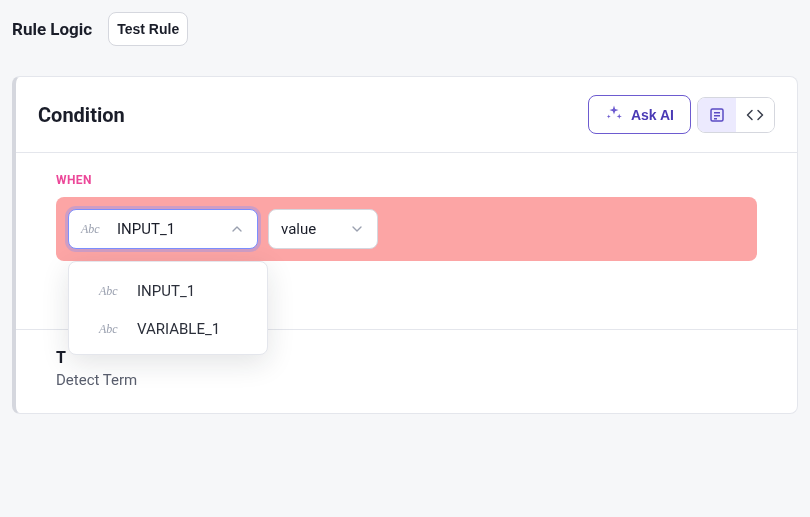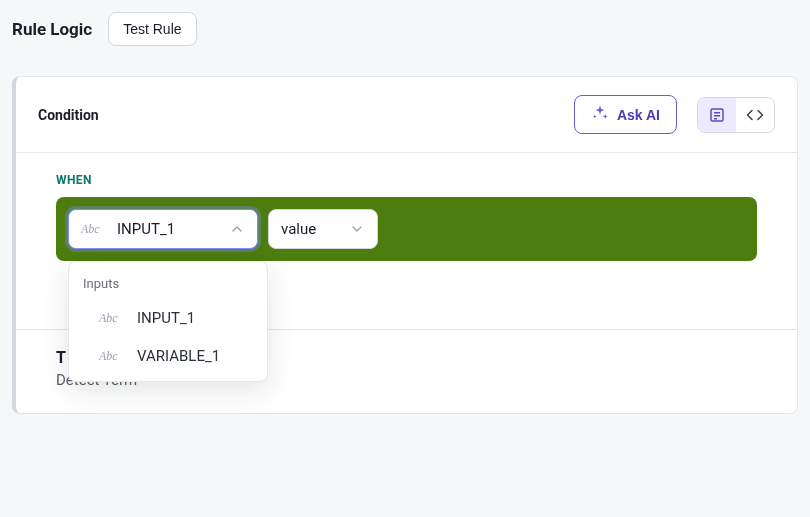--- a/index.html
+++ b/index.html
@@ -19,23 +19,23 @@
   }
   .page-title {
     font-size: 17px;
     font-weight: 700;
     color: #1a1d29;
   }
   .btn {
     background: #fff;
     border: 1px solid #d5d7de;
     border-radius: 8px;
-    padding: 8px 14px;
+    padding: 8px 8px;
     font-size: 14px;
-    font-weight: 400;
+    font-weight: 700;
     cursor: pointer;
     display: inline-flex;
     align-items: center;
     gap: 8px;
     color: #1a1d29;
   }
 
   .card {
     background: #fff;
     border: 1px solid #e4e6ec;
@@ -44,27 +44,27 @@
     overflow: visible;
   }
   .card-header {
     display: flex;
     align-items: center;
     justify-content: space-between;
     padding: 18px 22px;
     border-bottom: 1px solid #e4e6ec;
   }
   .card-title {
-    font-size: 14px;
+    font-size: 20px;
     font-weight: 700;
   }
   .card-actions {
     display: flex;
     align-items: center;
-    gap: 20px;
+    gap: 6px;
   }
   .btn-ask {
     border: 1.5px solid #6d5bd0;
     color: #4a3ab5;
     font-weight: 600;
     padding: 8px 16px;
   }
   .btn-ask svg path { fill: #6d5bd0; }
 
   .seg {
@@ -89,25 +89,25 @@
   .seg-btn svg { display: block; }
 
   .card-body {
     padding: 20px 40px 20px 40px;
     position: relative;
   }
   .when-label {
     font-size: 12px;
     font-weight: 700;
     letter-spacing: .4px;
-    color: #0f766e;
+    color: #ec4899;
     margin-bottom: 10px;
   }
   .cond-strip {
-    background: #4d7c0f;
+    background: #fca5a5;
     border-radius: 8px;
     padding: 12px;
     display: flex;
     gap: 10px;
     align-items: center;
     position: relative;
   }
   .select-box {
     background: #fff;
     border: 1px solid #d5d7de;
@@ -252,21 +252,20 @@
         <span>value</span>
         <span class="chev">
           <svg width="16" height="16" viewBox="0 0 24 24" fill="none" stroke="#9aa0af" stroke-width="2" stroke-linecap="round" stroke-linejoin="round">
               <polyline points="6 9 12 15 18 9"></polyline>
             </svg>
         </span>
       </div>
 
 
       <div class="dropdown">
-        <div class="dd-section-label">Inputs</div>
         <div class="dd-item">
           <span class="abc">Abc</span>
           <span>INPUT_1</span>
         </div>
         <div class="dd-item">
           <span class="abc">Abc</span>
           <span>VARIABLE_1</span>
         </div>
       </div>
 

